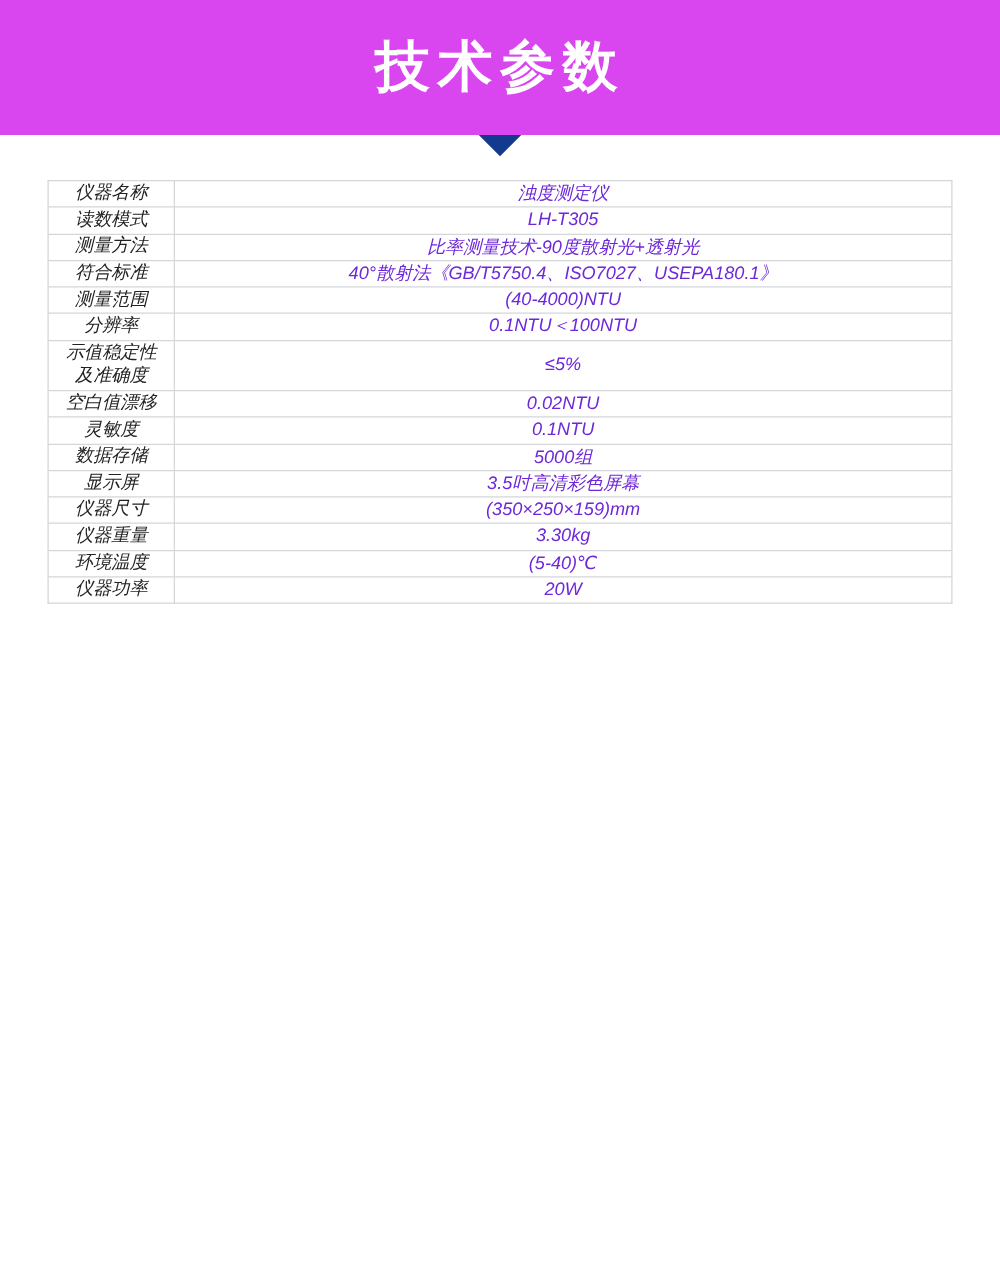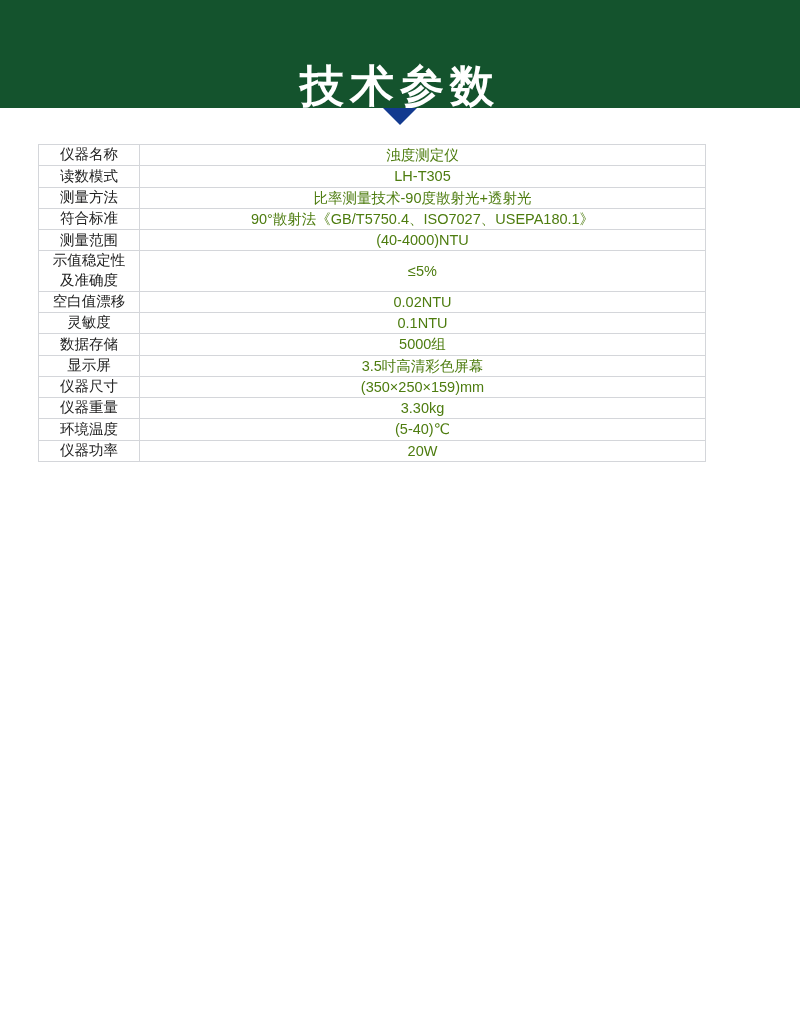--- a/index.html
+++ b/index.html
@@ -16,23 +16,23 @@
   }
   .page {
     position: relative;
     width: 800px;
     height: 1027px;
   }
   .banner {
     position: relative;
     width: 800px;
     height: 108px;
-    background: #14532d;
+    background: #d946ef;
     display: flex;
-    align-items: flex-end;
+    align-items: center;
     justify-content: center;
   }
   .banner-title {
     color: #ffffff;
     font-size: 44px;
     font-weight: bold;
     letter-spacing: 6px;
     line-height: 1;
   }
   .banner-notch {
@@ -44,42 +44,43 @@
     height: 0;
     border-left: 17px solid transparent;
     border-right: 17px solid transparent;
     border-top: 17px solid #123a8f;
   }
   .table-wrap {
     padding: 36px 38px 0 38px;
     box-sizing: border-box;
   }
   table.spec {
-    width: 668px;
+    width: 724px;
     border-collapse: collapse;
     table-layout: fixed;
     font-size: 14px;
+    font-style: italic;
   }
   table.spec td {
     border: 1px solid #d4d6da;
     padding: 0;
   }
   td.label {
     width: 100px;
     text-align: center;
     vertical-align: middle;
     color: #222;
     font-size: 14.5px;
     padding: 11px 4px;
     line-height: 1.35;
   }
   td.value {
     text-align: center;
     vertical-align: middle;
-    color: #4d7c0f;
+    color: #6d28d9;
     font-size: 14.5px;
     padding: 11px 6px;
     line-height: 1.4;
   }
   .lbl-two-line {
     font-size: 14px;
     line-height: 1.25;
   }
   .row-tall td {
     padding-top: 29px;
@@ -110,25 +111,29 @@
         <tr>
           <td class="label">读数模式</td>
           <td class="value">LH-T305</td>
         </tr>
         <tr>
           <td class="label">测量方法</td>
           <td class="value">比率测量技术-90度散射光+透射光</td>
         </tr>
         <tr>
           <td class="label">符合标准</td>
-          <td class="value">90°散射法《GB/T5750.4、ISO7027、USEPA180.1》</td>
+          <td class="value">40°散射法《GB/T5750.4、ISO7027、USEPA180.1》</td>
         </tr>
         <tr>
           <td class="label">测量范围</td>
           <td class="value">(40-4000)NTU</td>
+        </tr>
+        <tr>
+          <td class="label">分辨率</td>
+          <td class="value">0.1NTU＜100NTU</td>
         </tr>
         <tr class="row-compact">
           <td class="label lbl-two-line">
             <div>示值稳定性</div>
             <div>及准确度</div>
           </td>
           <td class="value">≤5%</td>
         </tr>
         <tr>
           <td class="label">空白值漂移</td>

